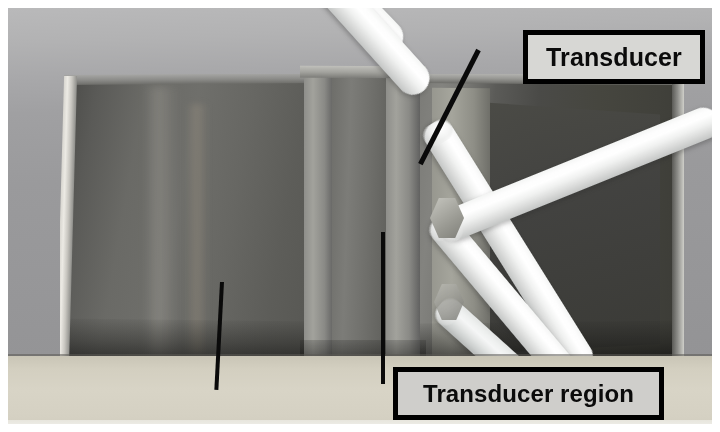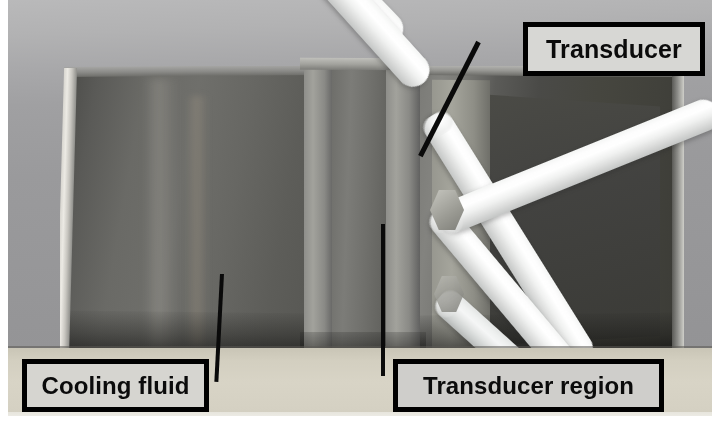--- a/index.html
+++ b/index.html
@@ -18,21 +18,21 @@
     width: 720px;
     height: 432px;
     overflow: hidden;
     background: #ffffff;
   }
 
   
   #photo {
     position: absolute;
     left: 8px;
-    top: 0;
+    top: 8px;
     width: 704px;
     height: 416px;
     overflow: hidden;
     background: #9c9c9e;
   }
 
   
 
   
   .backdrop {
@@ -445,22 +445,19 @@
     <div class="table-front soft"></div>
 
     <div class="leader" id="leader-transducer"></div>
     <div class="leader" id="leader-cooling"></div>
     <div class="leader" id="leader-processing"></div>
 
     <div class="label-box" id="label-transducer">
       <span>Transducer</span>
     </div>
 
-    <div class="label-box" id="label-cooling">
-      <span>Cooling fluid</span>
-    </div>
 
     <div class="label-box" id="label-processing">
       <span>Transducer region</span>
     </div>
 
   </div>
 </div>
 
 </body></html>

